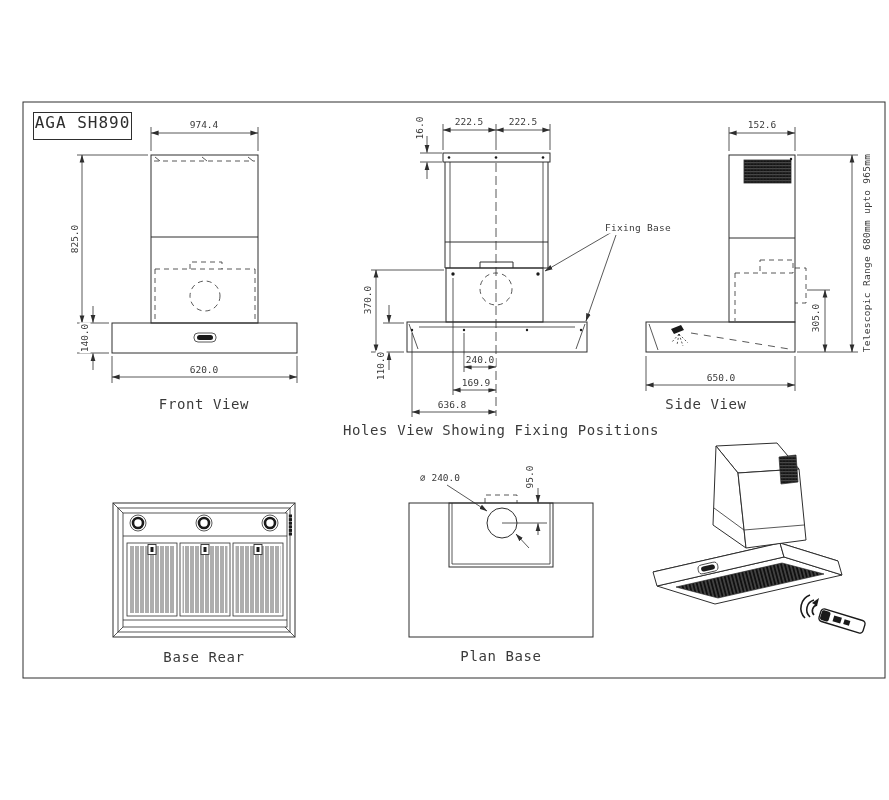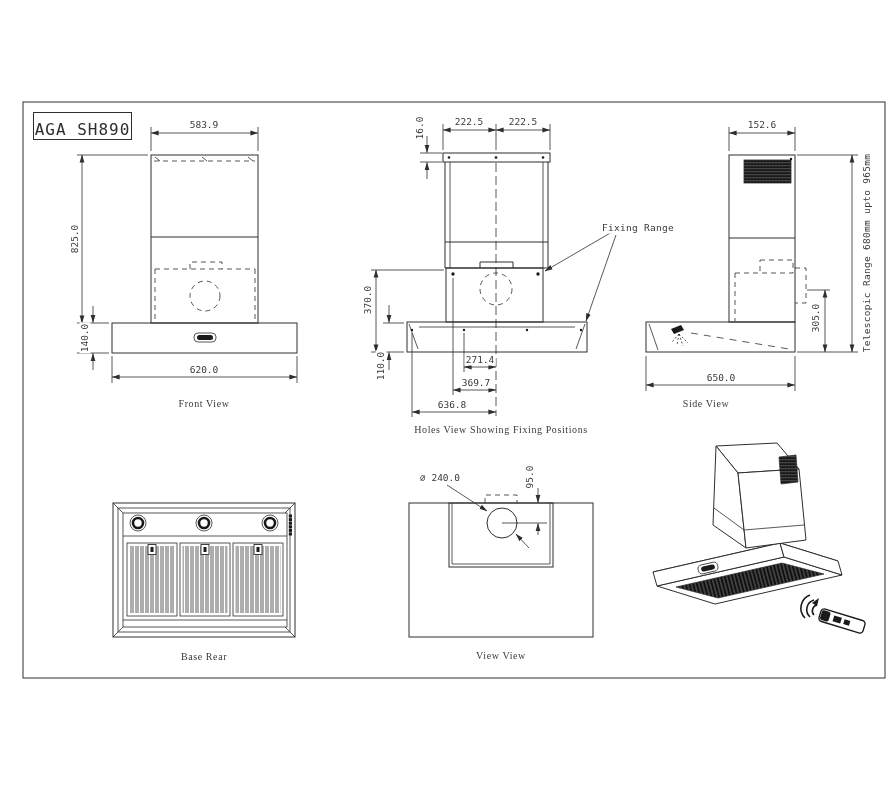--- a/index.html
+++ b/index.html
@@ -7,24 +7,24 @@
         font-family:"DejaVu Sans Mono",monospace;}
   #art{position:absolute;left:0;top:0;}
   .ln{fill:none;stroke:#2e2e2e;stroke-width:1;}
   .thin{stroke-width:0.8;}
   .dash{stroke-dasharray:5 4;}
   .cdash{stroke-dasharray:9 4;}
   .blk{fill:#1a1a1a;stroke:none;}
   .t{position:absolute;transform:translate(-50%,-50%);font-size:9.5px;color:#3a3a3a;
      white-space:nowrap;background:#fff;padding:0 1px;line-height:1.15;}
   .t.r{transform:translate(-50%,-50%) rotate(-90deg);}
-  .t.cap{font-size:10px;letter-spacing:.6px;background:transparent;font-family:Liberation Serif, serif;}
+  .t.cap{font-size:14px;letter-spacing:.6px;background:transparent;}
   .t.note{font-size:9.5px;letter-spacing:.3px;}
   #title-block{position:absolute;left:33px;top:112px;width:97px;height:26px;
-     border:1.6px solid #2e2e2e;display:flex;align-items:flex-end;justify-content:center;
+     border:1.6px solid #2e2e2e;display:flex;align-items:flex-start;justify-content:center;
      font-size:16px;color:#2e2e2e;letter-spacing:1px;background:#fff;}
 </style>
 </head>
 <body>
 
 <div id="page">
 
 <svg id="art" width="889" height="800" viewBox="0 0 889 800">
   <defs>
     <marker id="ma" viewBox="0 0 10 10" refX="9.5" refY="5" markerWidth="10" markerHeight="10" orient="auto-start-reverse">
@@ -279,41 +279,41 @@
       <path d="M814,615 A6,6 0 0 1 817,605" fill="none" stroke="#1a1a1a" stroke-width="1.6"></path>
       <path d="M812,603 L819,598 L817,606 Z" class="blk"></path>
     </g>
   </g>
 </svg>
 
 <div id="title-block">
   <span>AGA SH890</span>
 </div>
 
-<div class="t" style="left:204px;top:125px">583.9</div>
+<div class="t" style="left:204px;top:125px">974.4</div>
 <div class="t r" style="left:75px;top:239px">825.0</div>
 <div class="t r" style="left:85px;top:338px">140.0</div>
 <div class="t" style="left:204px;top:370px">620.0</div>
 <div class="t cap" style="left:204px;top:404px">Front View</div>
 
 <div class="t r" style="left:420px;top:128px">16.0</div>
 <div class="t" style="left:469px;top:122px">222.5</div>
 <div class="t" style="left:523px;top:122px">222.5</div>
 <div class="t r" style="left:368px;top:300px">370.0</div>
 <div class="t r" style="left:381px;top:366px">110.0</div>
-<div class="t" style="left:480px;top:360px">271.4</div>
-<div class="t" style="left:476px;top:383px">369.7</div>
+<div class="t" style="left:480px;top:360px">240.0</div>
+<div class="t" style="left:476px;top:383px">169.9</div>
 <div class="t" style="left:452px;top:405px">636.8</div>
-<div class="t note" style="left:638px;top:228px">Fixing Range</div>
+<div class="t note" style="left:638px;top:228px">Fixing Base</div>
 <div class="t cap" style="left:501px;top:430px">Holes View Showing Fixing Positions</div>
 
 <div class="t" style="left:762px;top:125px">152.6</div>
 <div class="t r" style="left:816px;top:318px">305.0</div>
 <div class="t" style="left:721px;top:378px">650.0</div>
 <div class="t r note" style="left:867px;top:253px">Telescopic Range 680mm upto 965mm</div>
 <div class="t cap" style="left:706px;top:404px">Side View</div>
 
 <div class="t cap" style="left:204px;top:657px">Base Rear</div>
 <div class="t" style="left:440px;top:478px">∅ 240.0</div>
 <div class="t r" style="left:530px;top:477px">95.0</div>
-<div class="t cap" style="left:501px;top:656px">View View</div>
+<div class="t cap" style="left:501px;top:656px">Plan Base</div>
 
 </div>
 
 </body></html>

